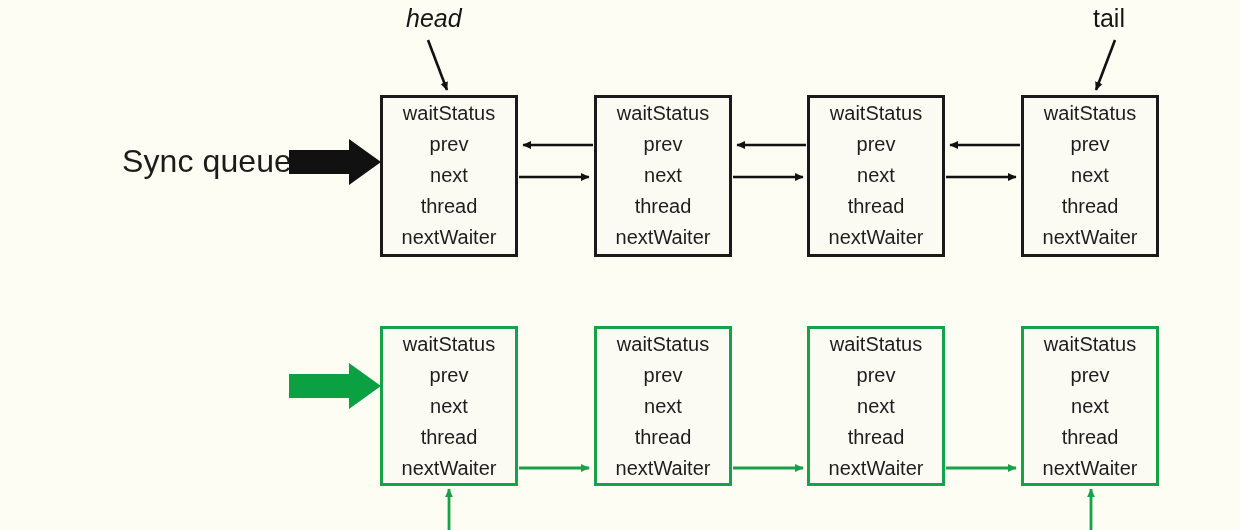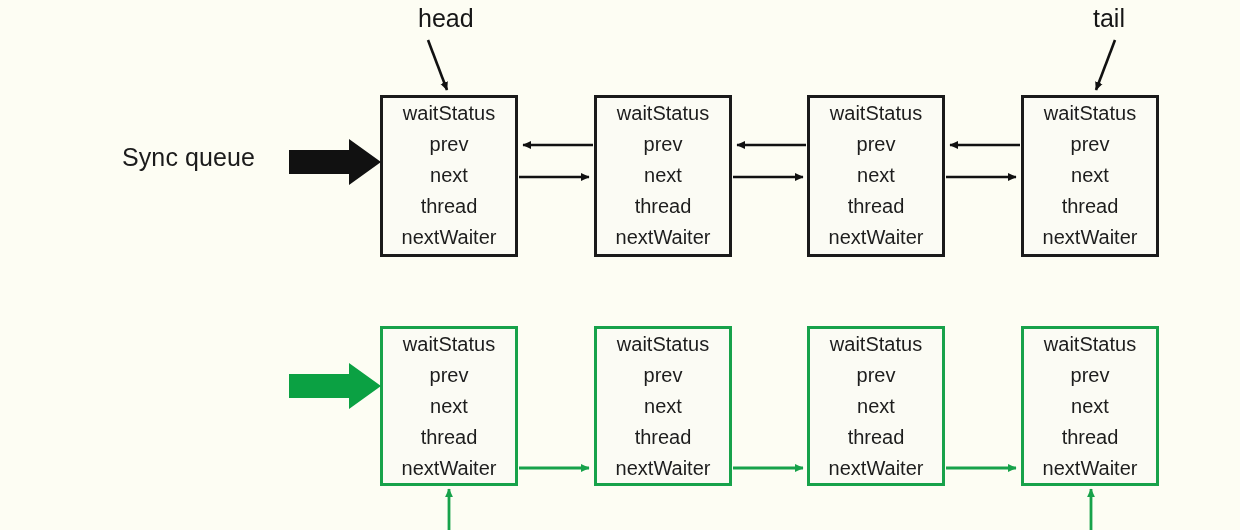--- a/index.html
+++ b/index.html
@@ -7,21 +7,21 @@
     width:1240px;height:530px;
     background:#fdfdf3;
     font-family:"Liberation Sans", sans-serif;
     overflow:hidden;
   }
   #canvas{position:relative;width:1240px;height:530px;}
 
   
   .row-label{
     position:absolute;
-    font-size:25px;
+    font-size:32px;
     color:#1b1b1b;
     white-space:nowrap;
     letter-spacing:.1px;
   }
   #sync-label{left:122px;top:143px;}
   #cond-label{left:44px;top:373px;}
 
   
   .node{
     position:absolute;
@@ -40,21 +40,21 @@
     white-space:nowrap;
   }
 
   
   .ptr-label{
     position:absolute;
     font-size:25px;
     color:#161616;
     white-space:nowrap;
   }
-  #head-label{left:418px;top:4px;}
+  #head-label{left:406px;top:4px;font-style:italic;}
   #tail-label{left:1093px;top:4px;}
 
   svg.overlay{position:absolute;left:0;top:0;width:1240px;height:530px;pointer-events:none;}
 </style>
 </head>
 <body>
 
 <div id="canvas">
 
   <div class="row-label" id="sync-label">Sync queue</div>

